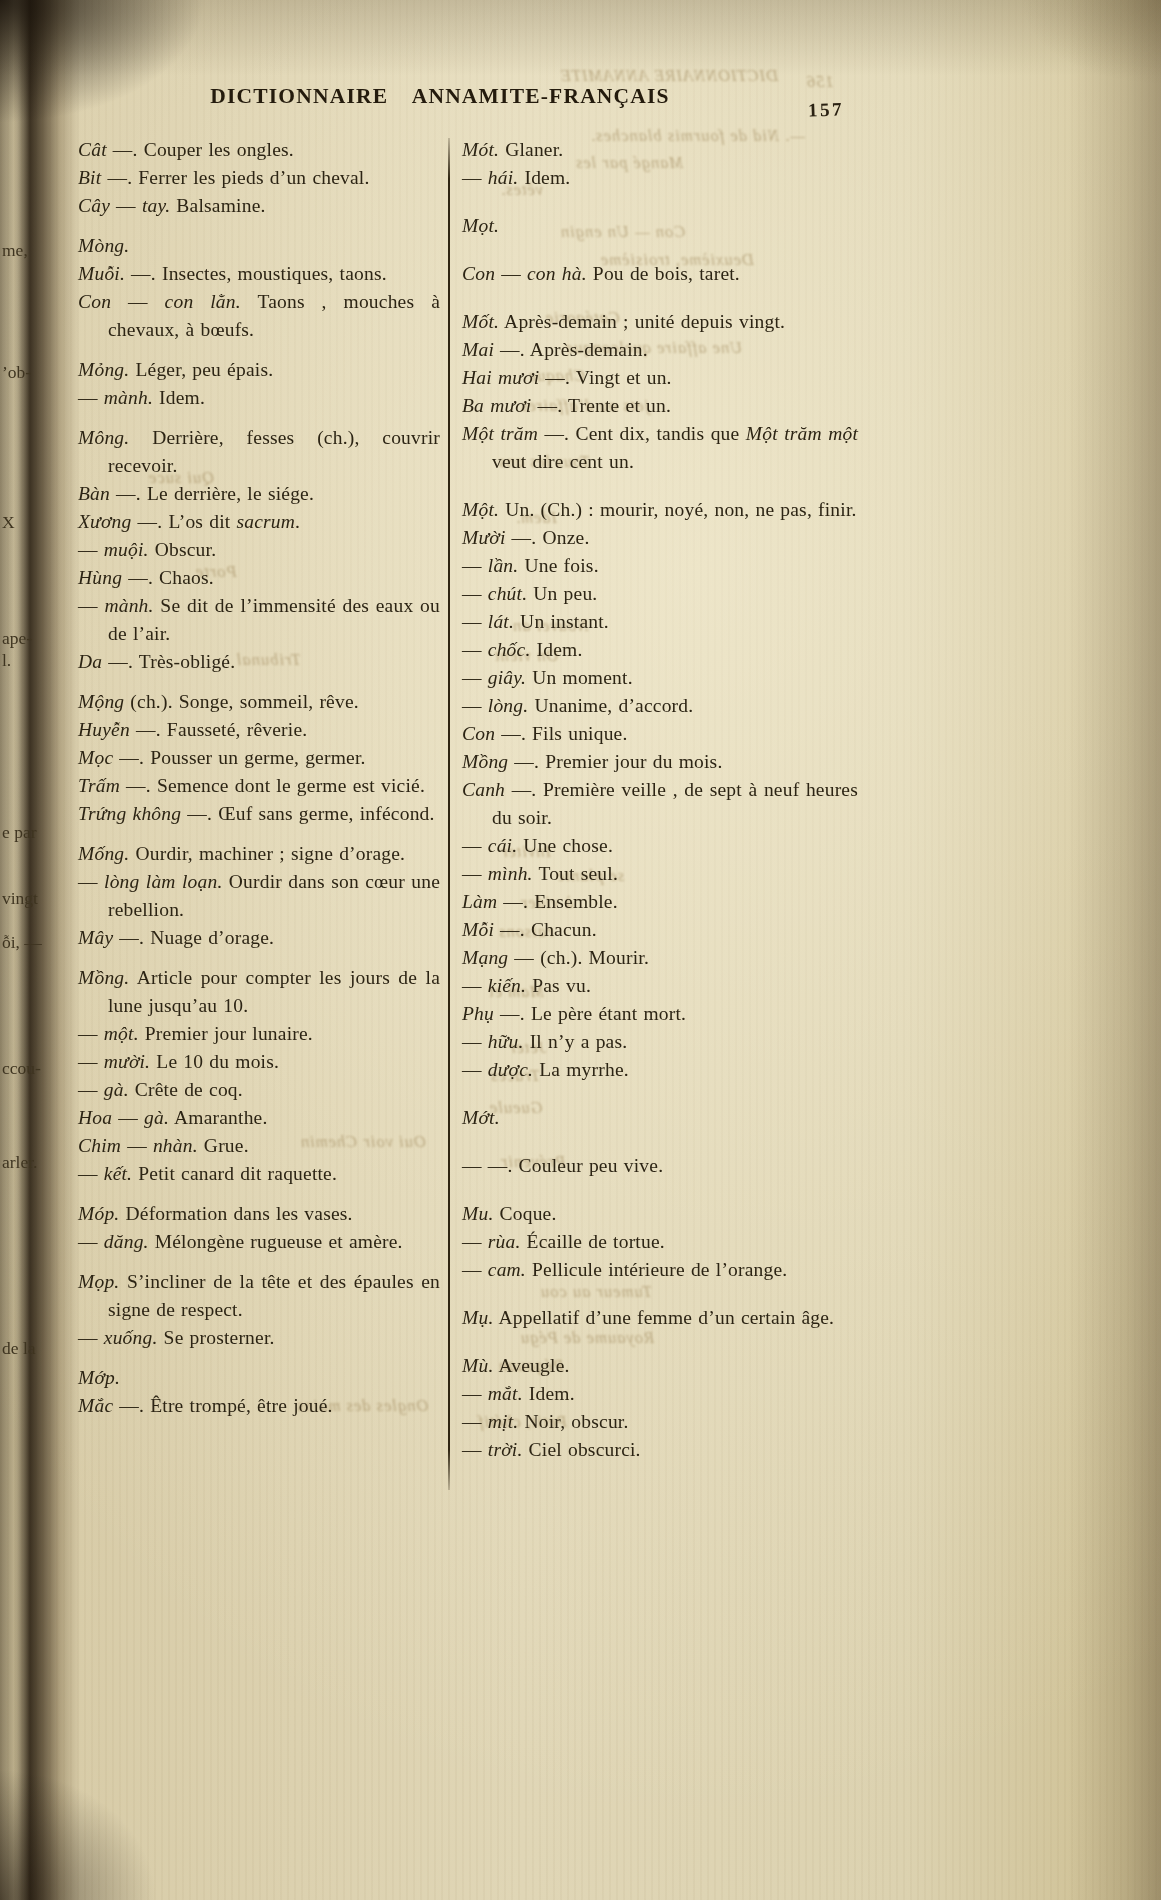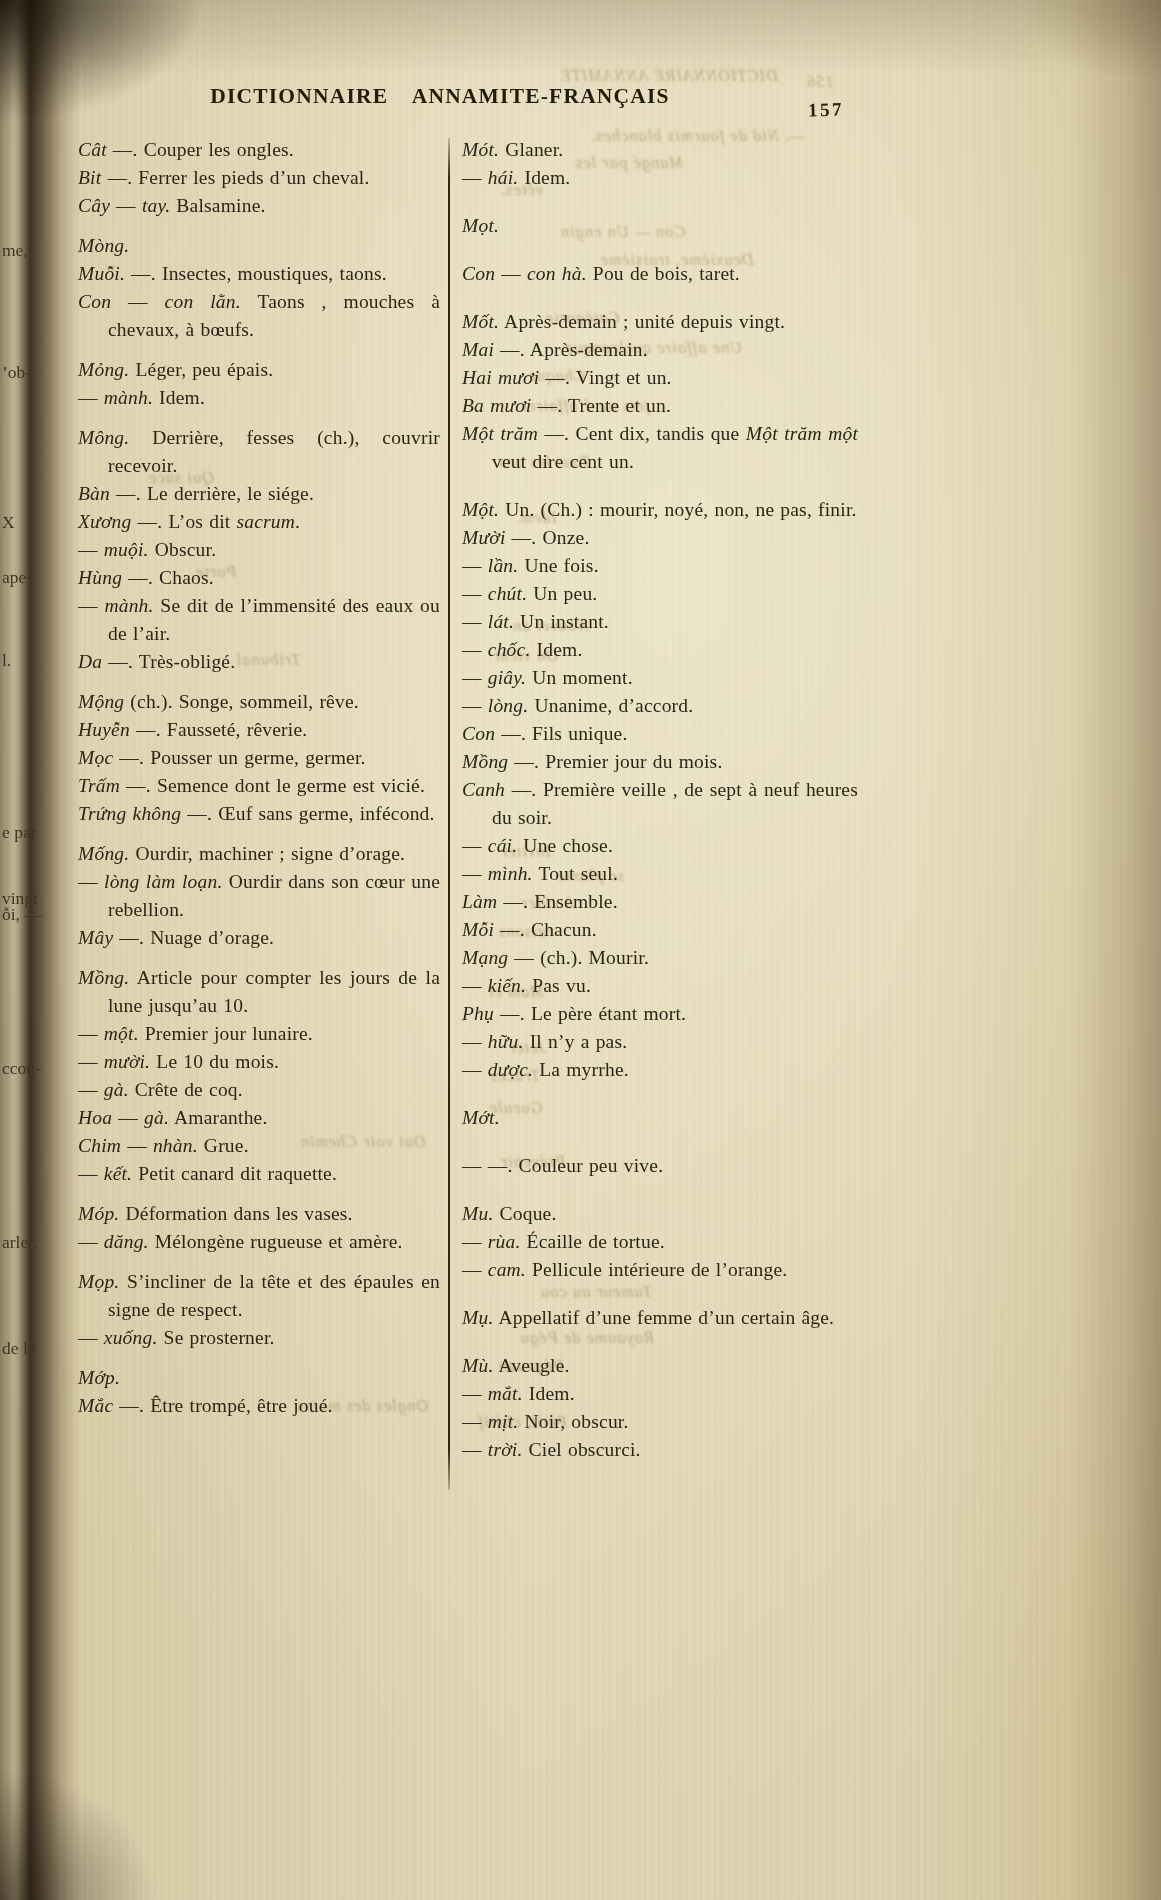--- a/index.html
+++ b/index.html
@@ -93,27 +93,27 @@
       <div class="ghost" style="left: 520px; top: 1328px;">Royaume de Pégu</div>
       <div class="ghost" style="left: 498px; top: 1356px;">Pégouan</div>
       <div class="ghost" style="left: 296px; top: 1396px;">Ongles des mains</div>
       <div class="ghost" style="left: 478px; top: 1412px;">Petit, chétif</div>
     </div>
   <div class="binding"></div>
   <div class="margin-frags" id="margin-frags">
       <div class="margin-frag" style="top: 240px;">me,</div>
       <div class="margin-frag" style="top: 362px;">’ob-</div>
       <div class="margin-frag" style="top: 512px;">X</div>
-      <div class="margin-frag" style="top: 567px; text-align: right;">ape-</div>
+      <div class="margin-frag" style="top: 628px; text-align: right;">ape-</div>
       <div class="margin-frag" style="top: 650px;">l.</div>
       <div class="margin-frag" style="top: 822px;">e par</div>
       <div class="margin-frag" style="top: 888px;">vingt</div>
-      <div class="margin-frag" style="top: 904px;">ỗi, —</div>
+      <div class="margin-frag" style="top: 932px;">ỗi, —</div>
       <div class="margin-frag" style="top: 1058px;">ccou-</div>
-      <div class="margin-frag" style="top: 1232px;">arler.</div>
+      <div class="margin-frag" style="top: 1152px;">arler.</div>
       <div class="margin-frag" style="top: 1338px;">de la</div>
     </div>
 
   <div class="header">
     <h1>DICTIONNAIRE ANNAMITE-FRANÇAIS</h1>
   </div>
   <div class="pagenum">157</div>
 
   <div class="columns">
     <div class="col col-left" id="col-left">

